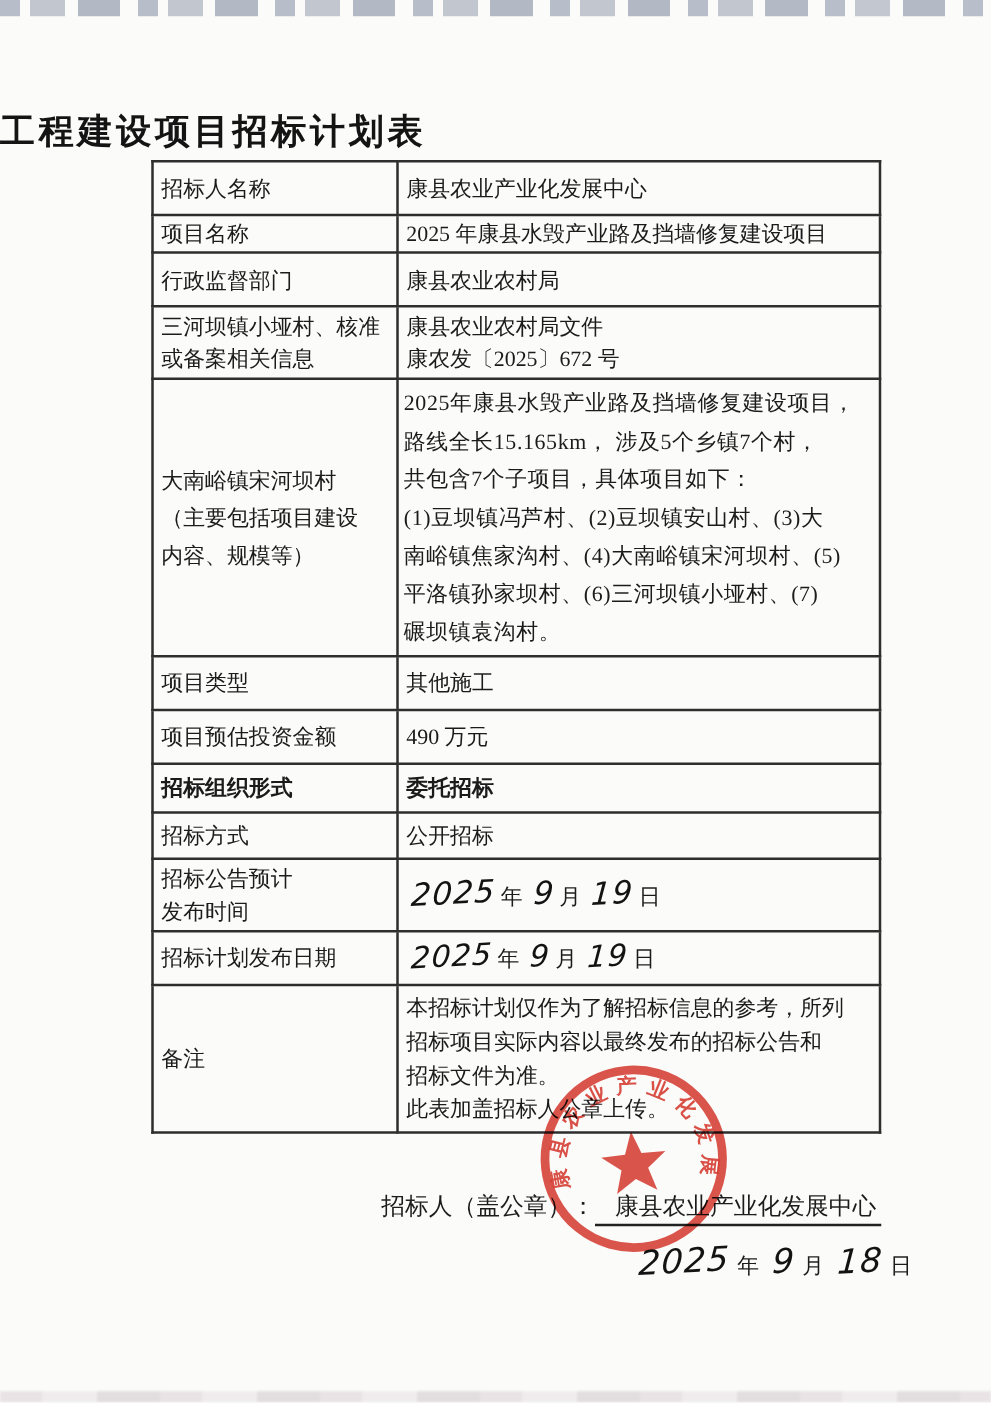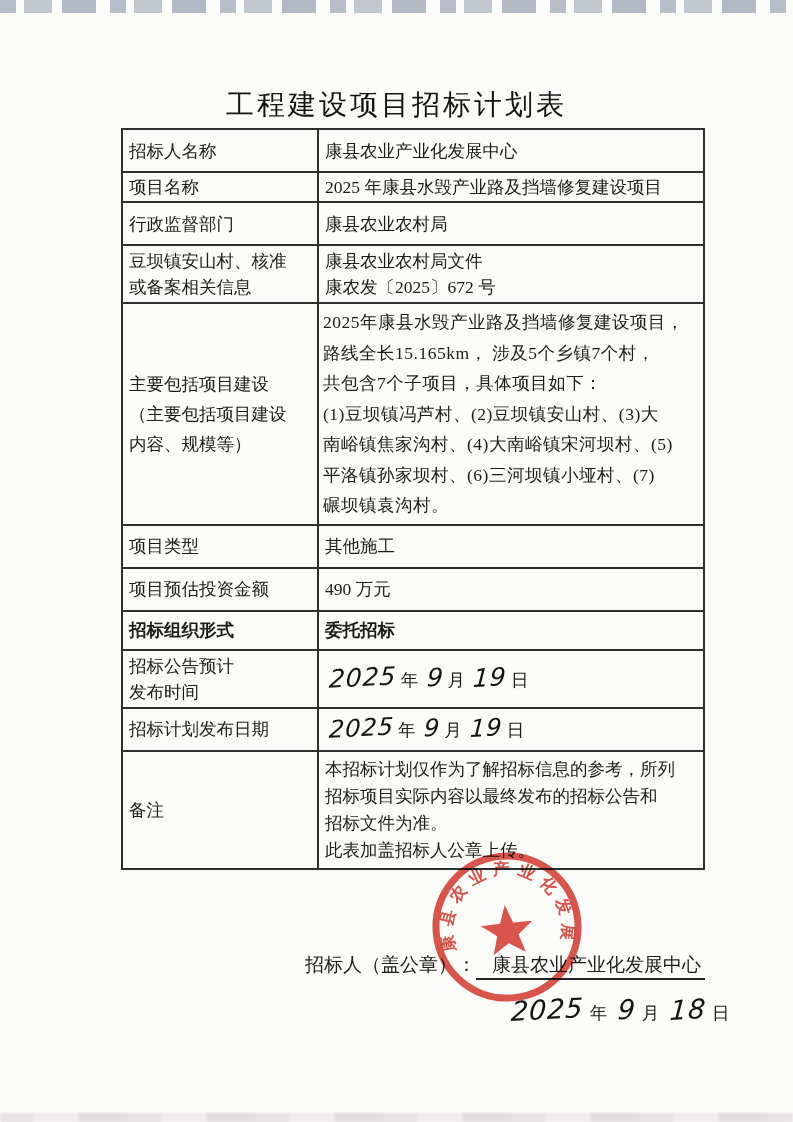--- a/index.html
+++ b/index.html
@@ -6,22 +6,22 @@
   body{width:793px;height:1122px;position:relative;background:#fbfbfa;overflow:hidden;
        font-family:"Liberation Serif",serif;color:#1c1c1c;}
   .page{position:absolute;inset:0;}
 
   
   .scan-top{position:absolute;top:0;left:0;right:0;height:13px;opacity:.5;filter:blur(.6px);
     background:repeating-linear-gradient(90deg,#78839a 0 16px,rgba(255,255,255,0) 16px 24px,#8a93a6 24px 52px,rgba(255,255,255,0) 52px 62px,#6e7a90 62px 96px,rgba(255,255,255,0) 96px 110px);}
   .scan-bottom{position:absolute;bottom:0;left:0;right:0;height:9px;opacity:.28;filter:blur(1px);
     background:repeating-linear-gradient(90deg,#b9a4b0 0 34px,#d2c6ce 34px 78px,#a3929c 78px 128px);}
 
-  .doc-title{position:absolute;top:86px;left:0;width:100%;text-align:center;
-    font-family:"Liberation Sans",sans-serif;font-weight:400;font-size:28px;
+  .doc-title{position:absolute;top:86px;left:0;width:100%;
+    font-family:"Liberation Sans",sans-serif;font-weight:700;font-size:28px;
     letter-spacing:3px;color:#141414;}
 
   table.form{position:absolute;left:121px;top:128px;width:562px;border-collapse:collapse;
     table-layout:fixed;}
   table.form td{border:2px solid #2e2e2e;vertical-align:middle;text-align:left;
     font-size:17.5px;color:#1b1b1b;padding:2px 6px;}
   td.lbl{width:182px;}
   td.val{width:372px;}
   .two-line div{line-height:26px;}
   .overview-val{text-align:left !important;padding:3px 4px !important;}
@@ -63,31 +63,31 @@
     <tr style="height:25px;">
       <td class="lbl">项目名称</td>
       <td class="val">2025 年康县水毁产业路及挡墙修复建设项目</td>
     </tr>
     <tr style="height:43px;">
       <td class="lbl">行政监督部门</td>
       <td class="val">康县农业农村局</td>
     </tr>
     <tr style="height:58px;">
       <td class="lbl two-line">
-        <div>豆坝镇安山村、核准</div>
+        <div>三河坝镇小垭村、核准</div>
         <div>或备案相关信息</div>
       </td>
       <td class="val two-line">
         <div>康县农业农村局文件</div>
         <div>康农发〔2025〕672 号</div>
       </td>
     </tr>
     <tr style="height:218px;">
       <td class="lbl overview-lbl">
-        <div>主要包括项目建设</div>
+        <div>大南峪镇宋河坝村</div>
         <div>（主要包括项目建设</div>
         <div>内容、规模等）</div>
       </td>
       <td class="val overview-val">
         <div>2025年康县水毁产业路及挡墙修复建设项目，</div>
         <div>路线全长15.165km， 涉及5个乡镇7个村，</div>
         <div>共包含7个子项目，具体项目如下：</div>
         <div>(1)豆坝镇冯芦村、(2)豆坝镇安山村、(3)大</div>
         <div>南峪镇焦家沟村、(4)大南峪镇宋河坝村、(5)</div>
         <div>平洛镇孙家坝村、(6)三河坝镇小垭村、(7)</div>
@@ -98,20 +98,24 @@
       <td class="lbl">项目类型</td>
       <td class="val">其他施工</td>
     </tr>
     <tr style="height:43px;">
       <td class="lbl">项目预估投资金额</td>
       <td class="val">490 万元</td>
     </tr>
     <tr style="height:39px;font-weight:bold;">
       <td class="lbl">招标组织形式</td>
       <td class="val">委托招标</td>
+    </tr>
+    <tr style="height:37px;">
+      <td class="lbl">招标方式</td>
+      <td class="val">公开招标</td>
     </tr>
     <tr style="height:57px;">
       <td class="lbl two-line">
         <div>招标公告预计</div>
         <div>发布时间</div>
       </td>
       <td class="val">
         <span class="hand">2025</span><span class="unit">年</span>
         <span class="hand">9</span><span class="unit">月</span>
         <span class="hand">19</span><span class="unit">日</span>

